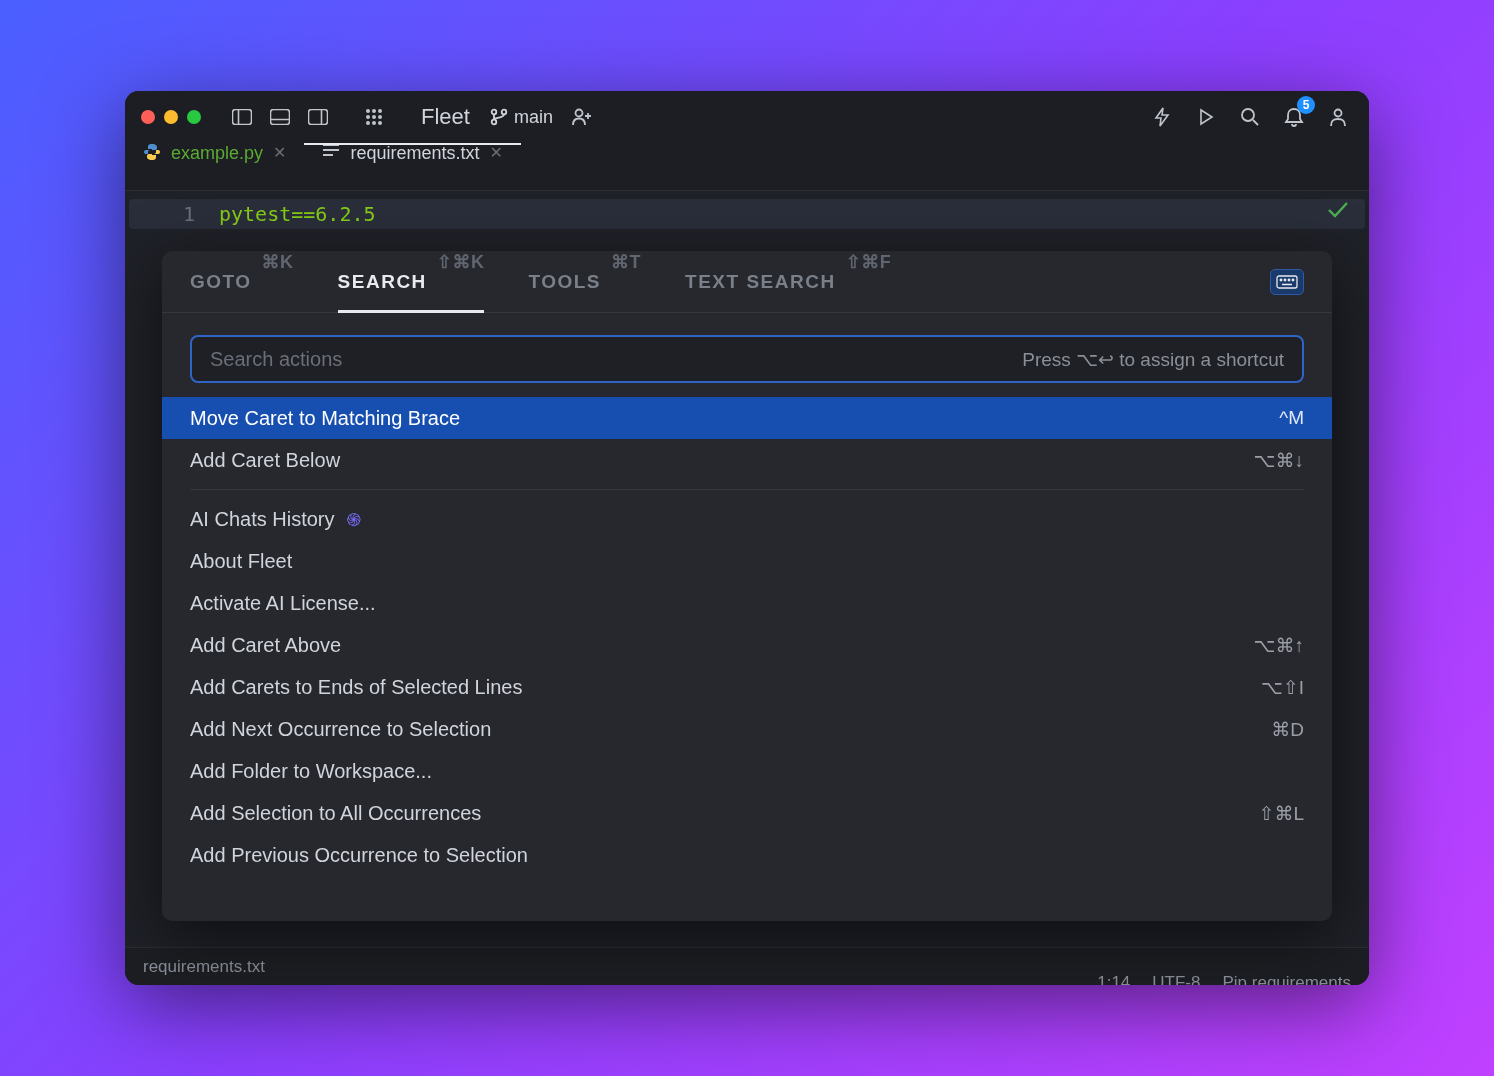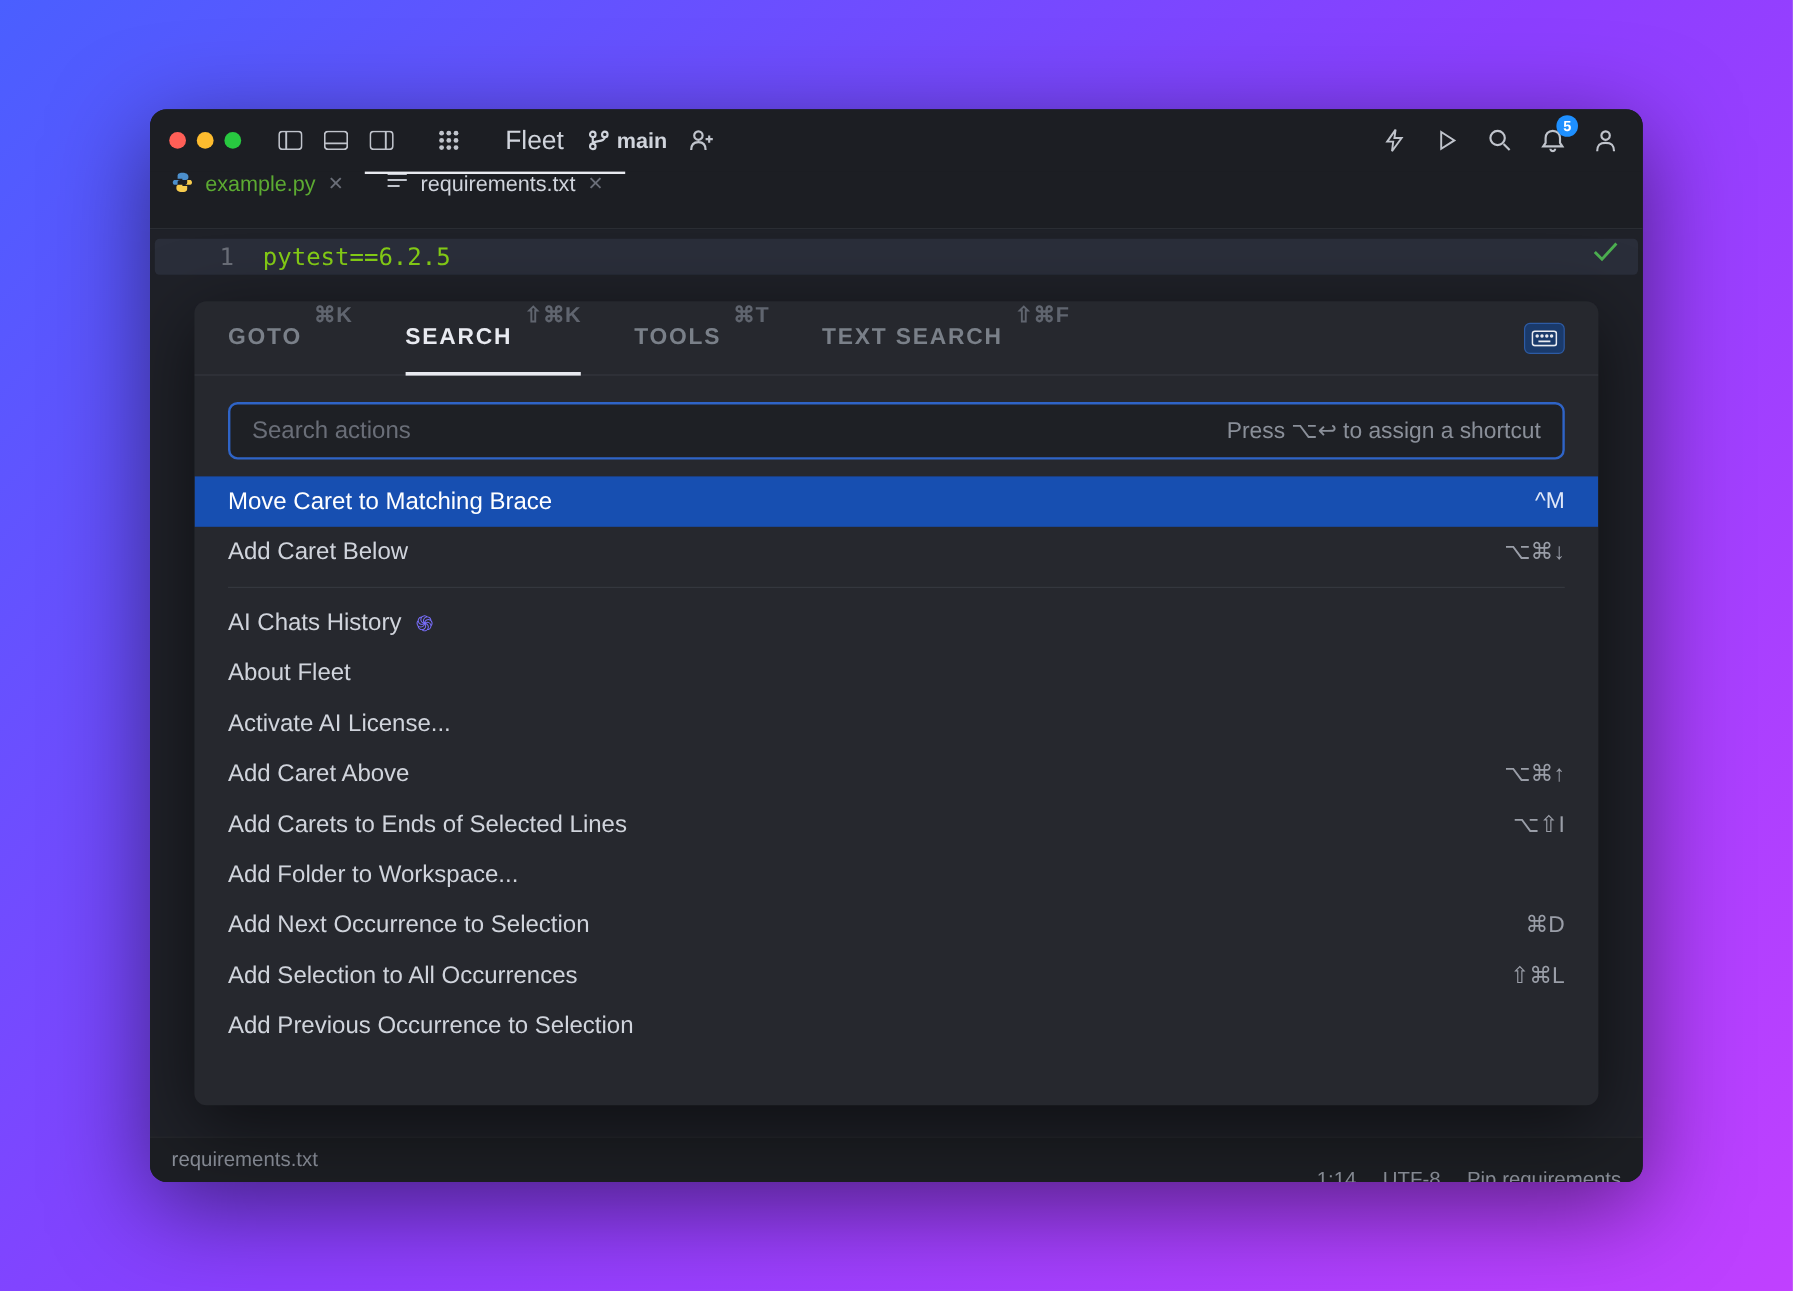--- a/index.html
+++ b/index.html
@@ -38,21 +38,21 @@
   .tl-max { background: #28c840; }
   .tb-icon {
     width: 30px; height: 30px;
     display: flex; align-items: center; justify-content: center;
     color: #c0c4cc; font-size: 18px;
     border-radius: 6px;
     cursor: pointer;
   }
   .tb-sep { width: 10px; }
   .tb-text { color: #d0d4dc; font-size: 22px; padding: 0 6px; font-weight: 500; }
-  .tb-branch { display: flex; align-items: center; gap: 6px; color: #d0d4dc; font-size: 18px; padding: 0 6px; font-weight: bold;}
+  .tb-branch { display: flex; align-items: center; gap: 6px; color: #d0d4dc; font-size: 18px; padding: 0 6px;}
   .titlebar-right { margin-left: auto; display: flex; gap: 14px; align-items: center; }
   .notif-badge {
     position: relative;
   }
   .notif-badge .badge {
     position: absolute; top: -6px; right: -6px;
     background: #1e90ff; color: #fff;
     border-radius: 10px; font-size: 12px; font-weight: 700;
     min-width: 18px; height: 18px; display: flex; align-items: center; justify-content: center;
     padding: 0 4px;
@@ -398,27 +398,27 @@
       </div>
       <div class="action-item">
         <span class="label">Add Caret Above</span>
         <span class="sc">⌥⌘↑</span>
       </div>
       <div class="action-item">
         <span class="label">Add Carets to Ends of Selected Lines</span>
         <span class="sc">⌥⇧I</span>
       </div>
       <div class="action-item">
-        <span class="label">Add Folder to Workspace...</span>
-      </div>
-      <div class="action-item">
         <span class="label">Add Next Occurrence to Selection</span>
         <span class="sc">⌘D</span>
       </div>
       <div class="action-item">
+        <span class="label">Add Folder to Workspace...</span>
+      </div>
+      <div class="action-item">
         <span class="label">Add Selection to All Occurrences</span>
         <span class="sc">⇧⌘L</span>
       </div>
       <div class="action-item">
         <span class="label">Add Previous Occurrence to Selection</span>
       </div>
     </div>
   </div>
 
 </div>

